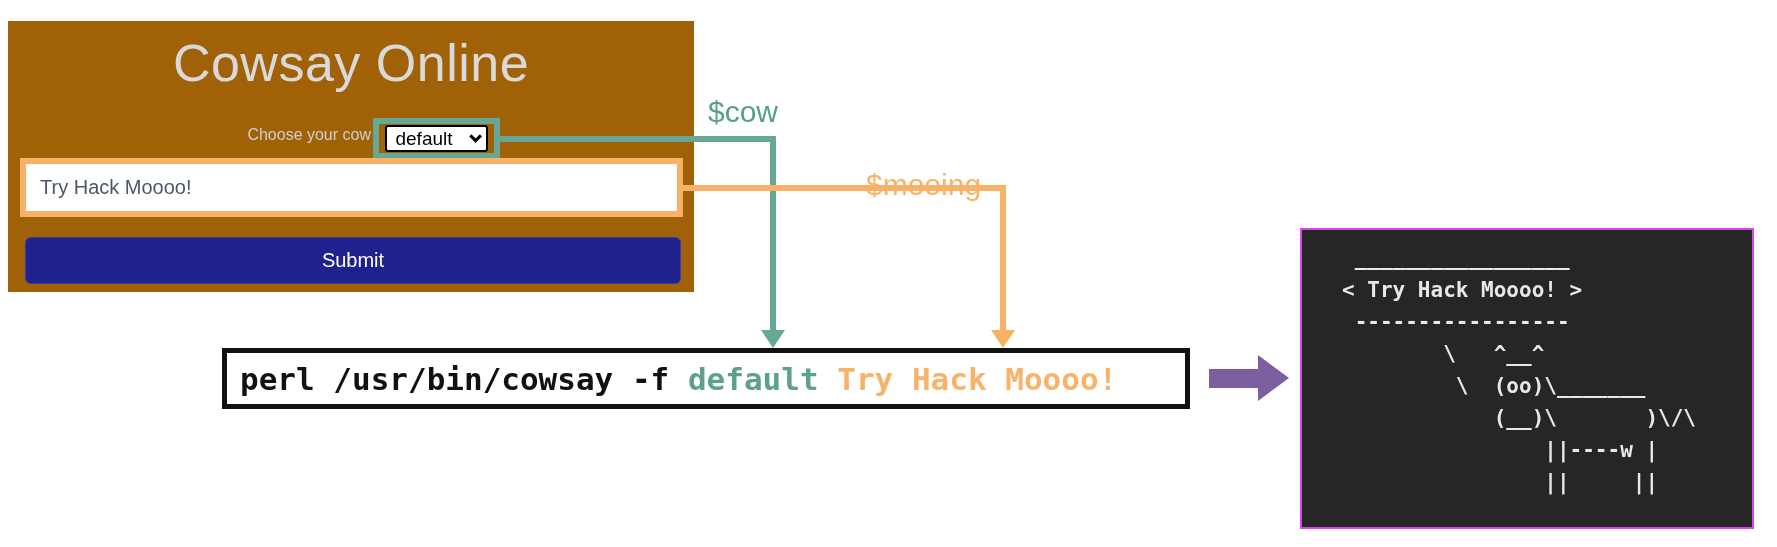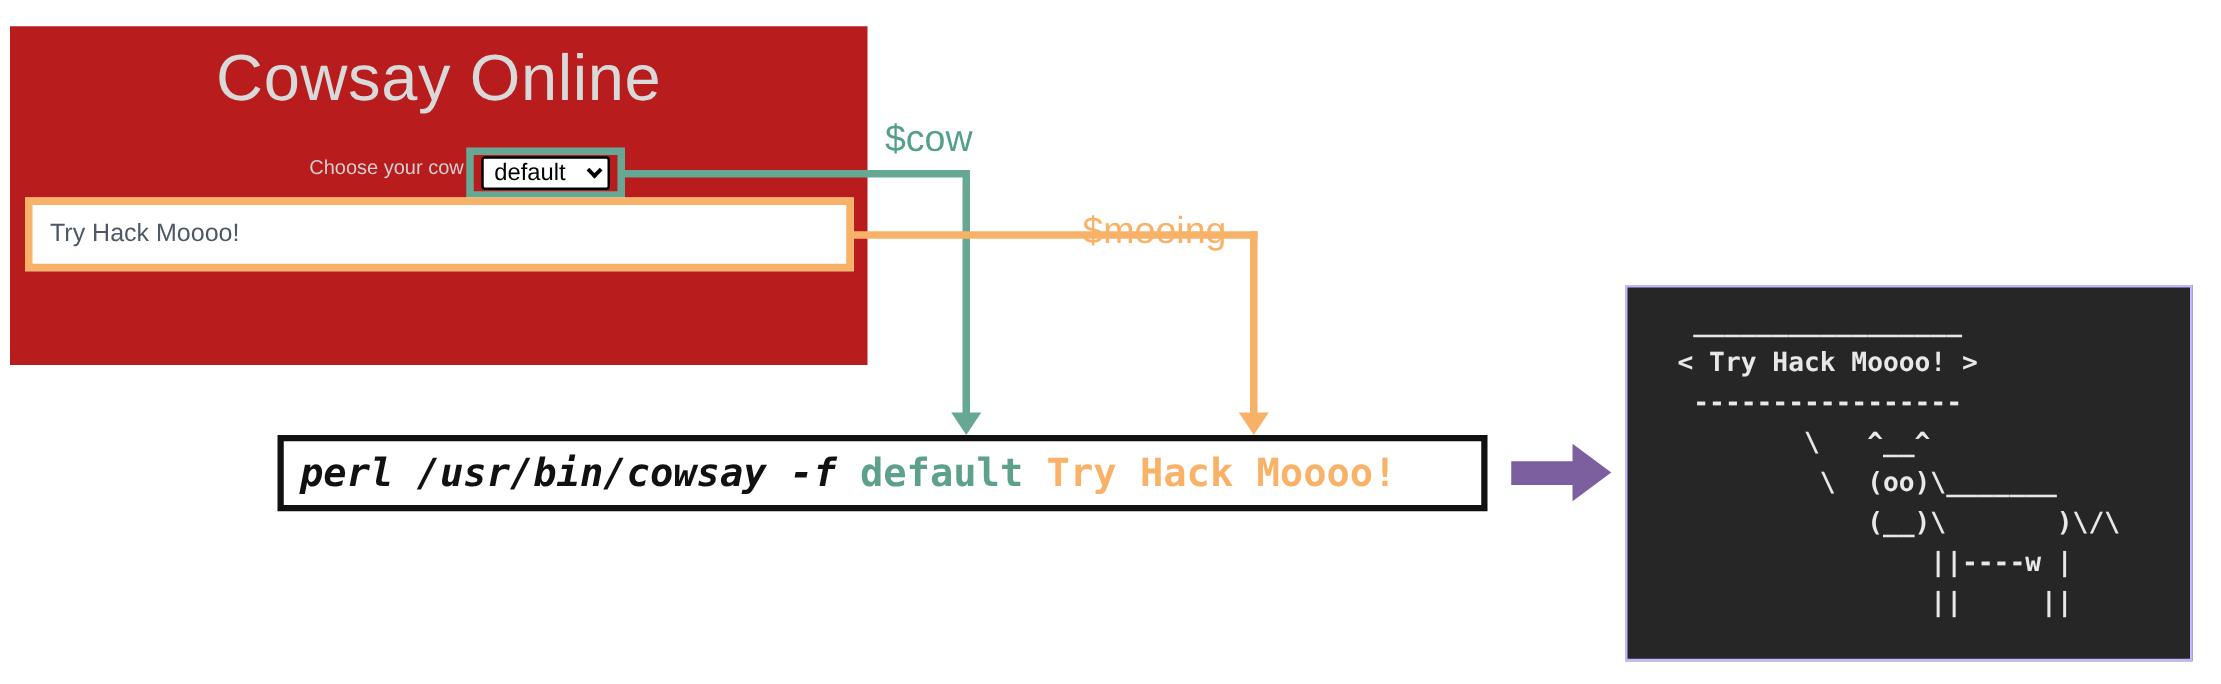--- a/index.html
+++ b/index.html
@@ -11,21 +11,21 @@
     background: #ffffff;
     font-family: "Liberation Sans", sans-serif;
     overflow: hidden;
   }
 
   
   .app-panel {
     position: absolute;
     left: 8px; top: 21px;
     width: 686px; height: 271px;
-    background: #b91c1c;
+    background: #a16207;
   }
   .app-title {
     position: absolute;
     left: 0; top: 12px; width: 100%;
     text-align: center;
     font-size: 52px;
     color: #d9d9d9;
     letter-spacing: 0.5px;
   }
   .cow-label {
@@ -124,21 +124,21 @@
     width: 968px; height: 61px;
     background: #ffffff;
     border: 5px solid #111111;
     display: flex; align-items: center;
     padding-left: 13px;
     font-family: "DejaVu Sans Mono", monospace;
     font-weight: bold;
     font-size: 31px;
     white-space: pre;
   }
-  .cmd-prefix  { color: #111111; font-style: italic; }
+  .cmd-prefix  { color: #111111; }
   .cmd-cow     { color: #5da18c; }
   .cmd-message { color: #f9b267; }
 
   
   .result-arrow-shaft {
     position: absolute;
     left: 1209px; top: 369px;
     width: 50px; height: 19px;
     background: #7c5f9e;
   }
@@ -150,21 +150,21 @@
     border-bottom: 23px solid transparent;
     border-left: 31px solid #7c5f9e;
   }
 
   
   .terminal {
     position: absolute;
     left: 1300px; top: 228px;
     width: 454px; height: 301px;
     background: #262626;
-    border: 2px solid #c4b5fd;
+    border: 2px solid #d946ef;
   }
   .terminal pre {
     margin: 0;
     padding: 12px 0 0 40px;
     font-family: "DejaVu Sans Mono", monospace;
     font-weight: bold;
     font-size: 21px;
     line-height: 32px;
     color: #e8e8e8;
   }
@@ -183,20 +183,23 @@
       <div class="cow-select">
         <span>default</span>
         <span class="chevron"></span>
       </div>
     </div>
 
     <div class="mooing-wrap">
       <input class="mooing-input" type="text" value="Try Hack Moooo!" style="">
     </div>
 
+    <div class="submit-btn">
+      <span>Submit</span>
+    </div>
   </div>
 
   <div class="var-label cow-var">$cow</div>
   <div class="line cow-line-h"></div>
   <div class="line cow-line-v"></div>
   <div class="line cow-arrowhead"></div>
 
   <div class="var-label moo-var">$mooing</div>
   <div class="line moo-line-h"></div>
   <div class="line moo-line-v"></div>

